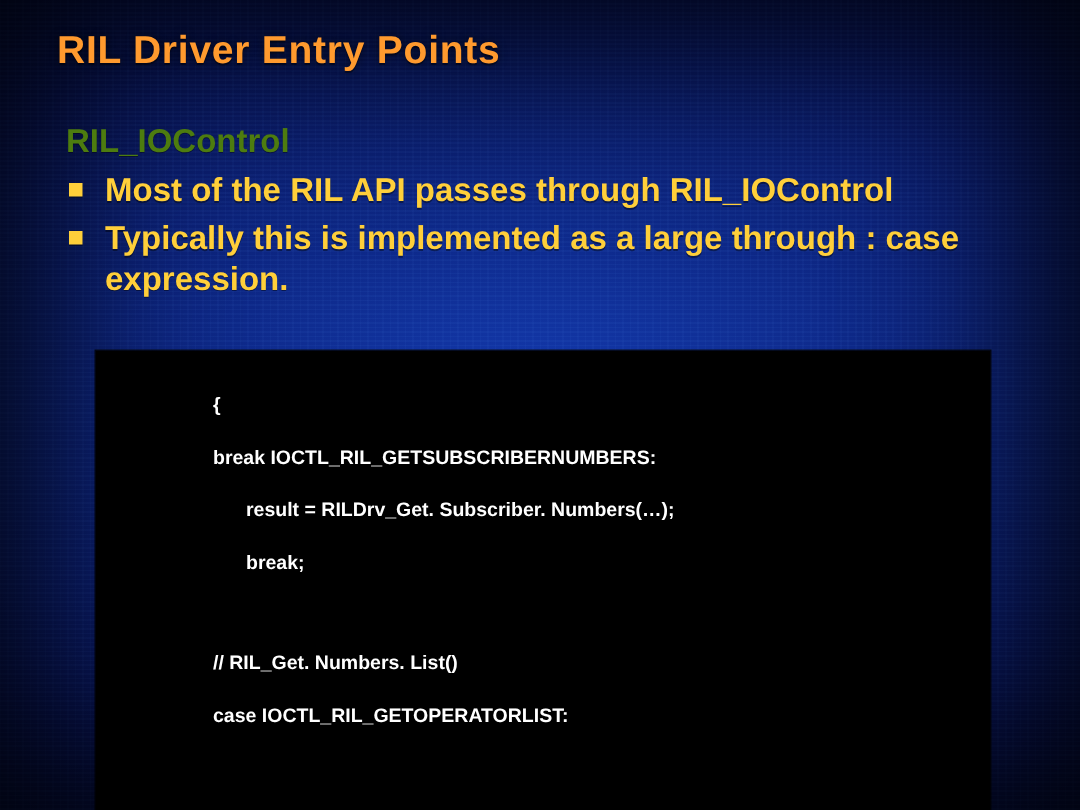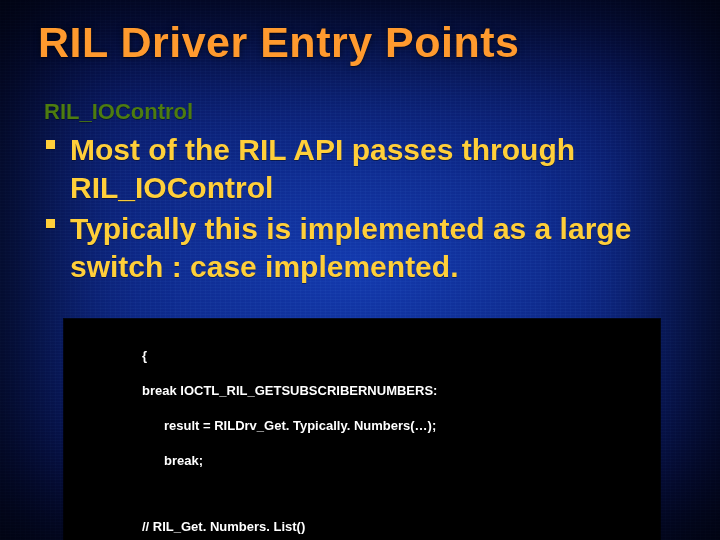--- a/index.html
+++ b/index.html
@@ -29,21 +29,21 @@
     pointer-events: none;
   }
   .slide {
     position: relative;
     width: 100%; height: 100%;
     padding: 18px 38px 0 38px;
     z-index: 1;
   }
   .title {
     color: #ff9a2e;
-    font-size: 43px;
+    font-size: 26px;
     font-weight: 800;
     letter-spacing: 0.5px;
     text-shadow: 0 1px 0 rgba(0,0,0,0.4), 0 0 6px rgba(0,0,0,0.5);
     margin-bottom: 32px;
   }
   .content {
     padding-left: 6px;
     padding-right: 6px;
   }
   .subhead {
@@ -53,21 +53,21 @@
     text-shadow: 0 1px 0 rgba(0,0,0,0.4);
     margin-bottom: 6px;
   }
   ul.bullets {
     list-style: none;
     margin-left: 0;
     padding-left: 0;
   }
   ul.bullets li {
     color: #ffcf3a;
-    font-size: 30px;
+    font-size: 22px;
     font-weight: 800;
     line-height: 1.25;
     text-shadow: 0 1px 0 rgba(0,0,0,0.4);
     padding-left: 26px;
     position: relative;
     margin-bottom: 4px;
   }
   ul.bullets li::before {
     content: "";
     position: absolute;
@@ -99,27 +99,27 @@
 <body>
 
 <div class="slide">
   <h1 class="title">RIL Driver Entry Points</h1>
 
   <div class="content">
     <div class="subhead">RIL_IOControl</div>
 
     <ul class="bullets">
       <li>Most of the RIL API passes through RIL_IOControl</li>
-      <li>Typically this is implemented as a large switch : case implemented.</li>
+      <li>Typically this is implemented as a large through : case expression.</li>
     </ul>
 
     <div class="codebox">
 <span class="ind1">{</span>
 <span class="ind1">break IOCTL_RIL_GETSUBSCRIBERNUMBERS:</span>
-<span class="ind2">result = RILDrv_Get. Typically. Numbers(…);</span>
+<span class="ind2">result = RILDrv_Get. Subscriber. Numbers(…);</span>
 <span class="ind2">break;</span>
 <span class="blank"></span>
 <span class="ind1">// RIL_Get. Numbers. List()</span>
 <span class="ind1">case IOCTL_RIL_GETOPERATORLIST:</span>
 
 
 
 </div>
   </div>
 </div>

